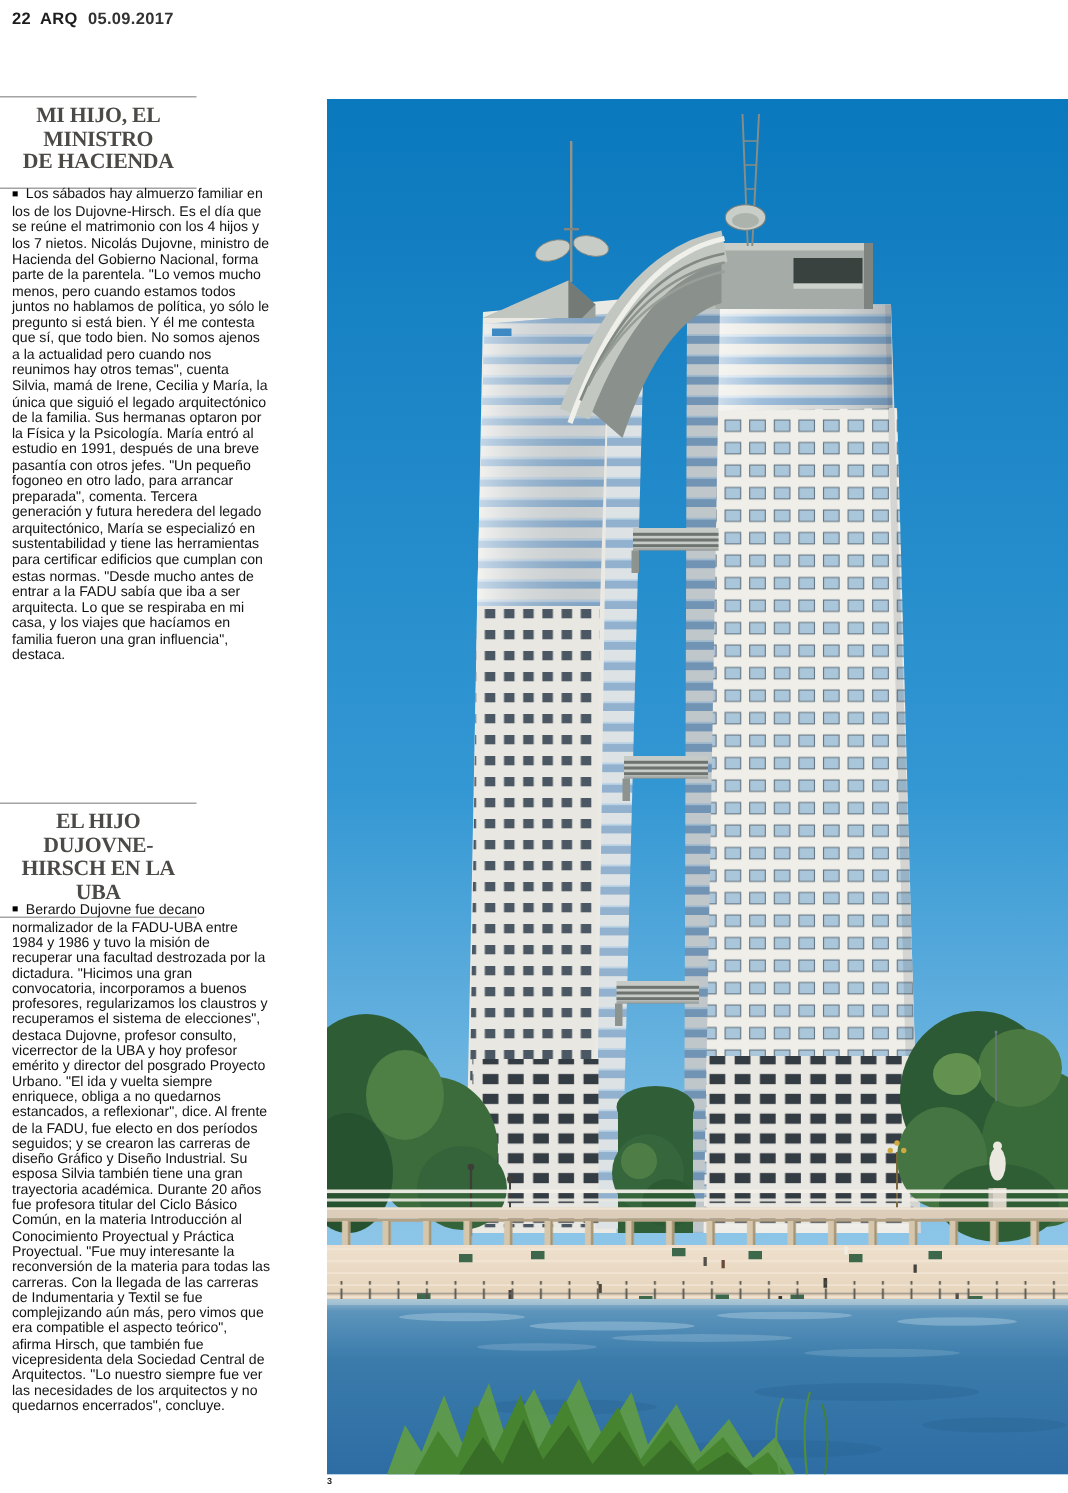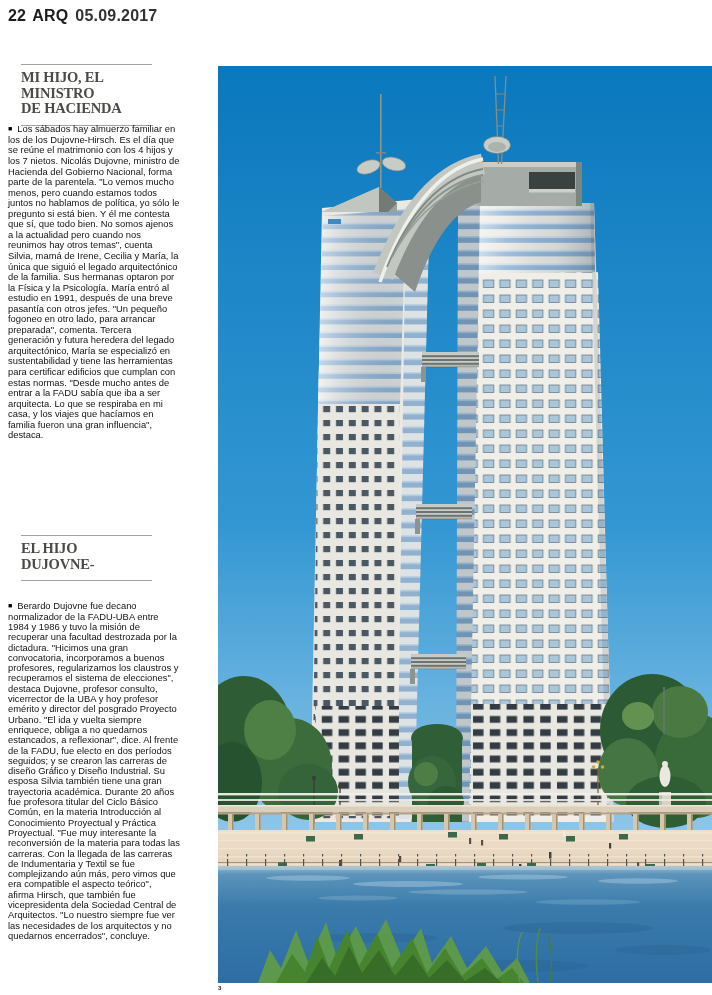--- a/index.html
+++ b/index.html
@@ -2,30 +2,31 @@
 <html><head>
 <meta charset="utf-8">
 <style>
   html,body{margin:0;padding:0;}
   body{
     width:712px;height:995px;position:relative;background:#ffffff;
     font-family:"Liberation Sans",sans-serif;overflow:hidden;
     -webkit-font-smoothing:antialiased;
   }
   .page-header{
-    position:absolute;top:7px;left:8px;font-size:16px;font-weight:bold;
+    position:absolute;top:7px;left:8px;font-size:11px;font-weight:bold;
     color:#1c1c1c;letter-spacing:.2px;white-space:nowrap;
   }
   .page-header .pgnum{margin-right:6px;}
   .page-header .sect{margin-right:7px;}
   .page-header .date{color:#323232;}
   .art-head{
-    position:absolute;left:21px;width:131px;
+    position:absolute;left:0;width:131px;
     border-top:1px solid #a3a3a3;border-bottom:1px solid #a3a3a3;
     padding:5px 0 8px 0;
+    text-align:center;
   }
   .art-head h2{
     margin:0;font-family:"Liberation Serif",serif;font-weight:bold;
     font-size:14.5px;line-height:15.5px;color:#4b4a47;letter-spacing:-.2px;
   }
   .art-body{
     position:absolute;left:8px;width:172px;font-size:9.4px;color:#121212;
     text-align:left;
   }
   #a1-head{top:64px;}
@@ -54,21 +55,21 @@
 </div>
 
 <div class="art-head" id="a1-head">
   <h2><span>MI HIJO, EL MINISTRO</span><br>
   <span>DE HACIENDA</span></h2>
 </div>
 <p class="art-body" id="a1-body"><span class="bullet">■</span><span>Los sábados hay almuerzo familiar en los de los Dujovne-Hirsch. Es el día que se reúne el matrimonio con los 4 hijos y los 7 nietos. Nicolás Dujovne, ministro de Hacienda del Gobierno Nacional, forma parte de la parentela. "Lo vemos mucho menos, pero cuando estamos todos juntos no hablamos de política, yo sólo le pregunto si está bien. Y él me contesta que sí, que todo bien. No somos ajenos a la actualidad pero cuando nos reunimos hay otros temas", cuenta Silvia, mamá de Irene, Cecilia y María, la única que siguió el legado arquitectónico de la familia. Sus hermanas optaron por la Física y la Psicología. María entró al estudio en 1991, después de una breve pasantía con otros jefes. "Un pequeño fogoneo en otro lado, para arrancar preparada", comenta. Tercera generación y futura heredera del legado arquitectónico, María se especializó en sustentabilidad y tiene las herramientas para certificar edificios que cumplan con estas normas. "Desde mucho antes de entrar a la FADU sabía que iba a ser arquitecta. Lo que se respiraba en mi casa, y los viajes que hacíamos en familia fueron una gran influencia", destaca.</span></p>
 
 <div class="art-head" id="a2-head">
   <h2><span>EL HIJO DUJOVNE-</span><br>
-  </h2>
+  <span>HIRSCH EN LA UBA</span></h2>
 </div>
 <p class="art-body" id="a2-body"><span class="bullet">■</span><span>Berardo Dujovne fue decano normalizador de la FADU-UBA entre 1984 y 1986 y tuvo la misión de recuperar una facultad destrozada por la dictadura. "Hicimos una gran convocatoria, incorporamos a buenos profesores, regularizamos los claustros y recuperamos el sistema de elecciones", destaca Dujovne, profesor consulto, vicerrector de la UBA y hoy profesor emérito y director del posgrado Proyecto Urbano. "El ida y vuelta siempre enriquece, obliga a no quedarnos estancados, a reflexionar", dice. Al frente de la FADU, fue electo en dos períodos seguidos; y se crearon las carreras de diseño Gráfico y Diseño Industrial. Su esposa Silvia también tiene una gran trayectoria académica. Durante 20 años fue profesora titular del Ciclo Básico Común, en la materia Introducción al Conocimiento Proyectual y Práctica Proyectual. "Fue muy interesante la reconversión de la materia para todas las carreras. Con la llegada de las carreras de Indumentaria y Textil se fue complejizando aún más, pero vimos que era compatible el aspecto teórico", afirma Hirsch, que también fue vicepresidenta dela Sociedad Central de Arquitectos. "Lo nuestro siempre fue ver las necesidades de los arquitectos y no quedarnos encerrados", concluye.</span></p>
 
 <div id="photo" role="img" aria-label="Architectural rendering of twin white-and-glass office towers joined by a curved rooftop bridge and mid-level walkways, with antenna masts on top, seen across a river promenade with trees, a pergola, a statue and green reeds in the foreground water">
 <svg width="494" height="917" viewBox="0 0 494 917" xmlns="http://www.w3.org/2000/svg">
   <defs>
     <linearGradient id="skyg" x1="0" y1="0" x2="0" y2="1">
       <stop offset="0" stop-color="#0a78bd"></stop>
       <stop offset="0.5" stop-color="#3397d3"></stop>
       <stop offset="0.82" stop-color="#8ac4e7"></stop>

